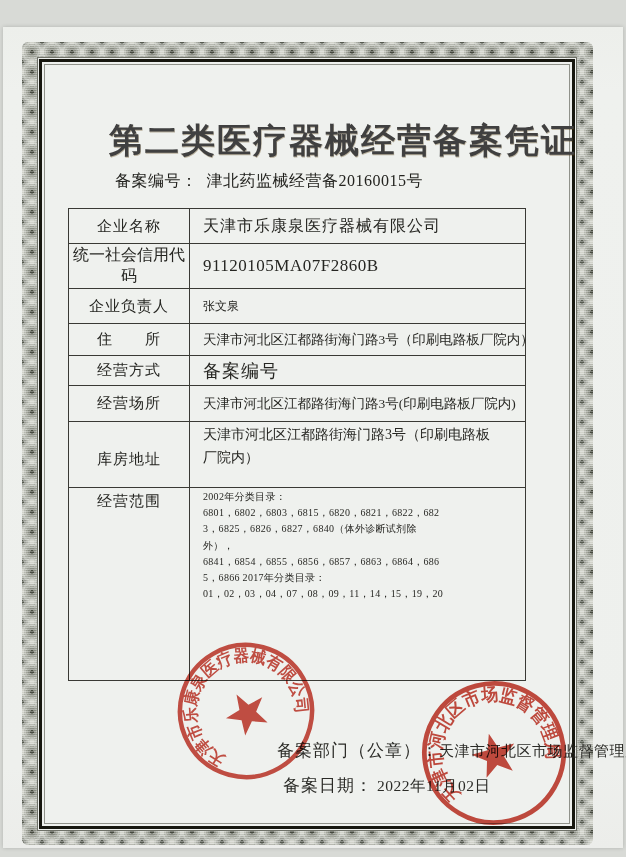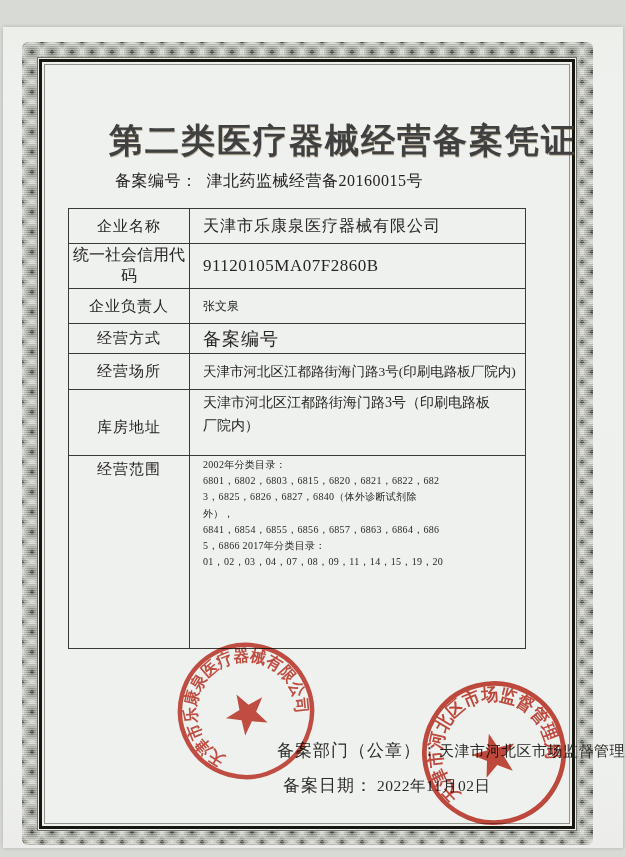--- a/index.html
+++ b/index.html
@@ -105,20 +105,24 @@
     <td class="val">天津市乐康泉医疗器械有限公司</td>
   </tr>
   <tr class="r2">
     <td class="lab">统一社会信用代码</td>
     <td class="val">91120105MA07F2860B</td>
   </tr>
   <tr class="r4">
     <td class="lab">企业负责人</td>
     <td class="val">张文泉</td>
   </tr>
+  <tr class="r5">
+    <td class="lab">住　　所</td>
+    <td class="val">天津市河北区江都路街海门路3号（印刷电路板厂院内）</td>
+  </tr>
   <tr class="r6">
     <td class="lab">经营方式</td>
     <td class="val">备案编号</td>
   </tr>
   <tr class="r7">
     <td class="lab">经营场所</td>
     <td class="val">天津市河北区江都路街海门路3号(印刷电路板厂院内)</td>
   </tr>
   <tr class="r8">
     <td class="lab">库房地址</td>

